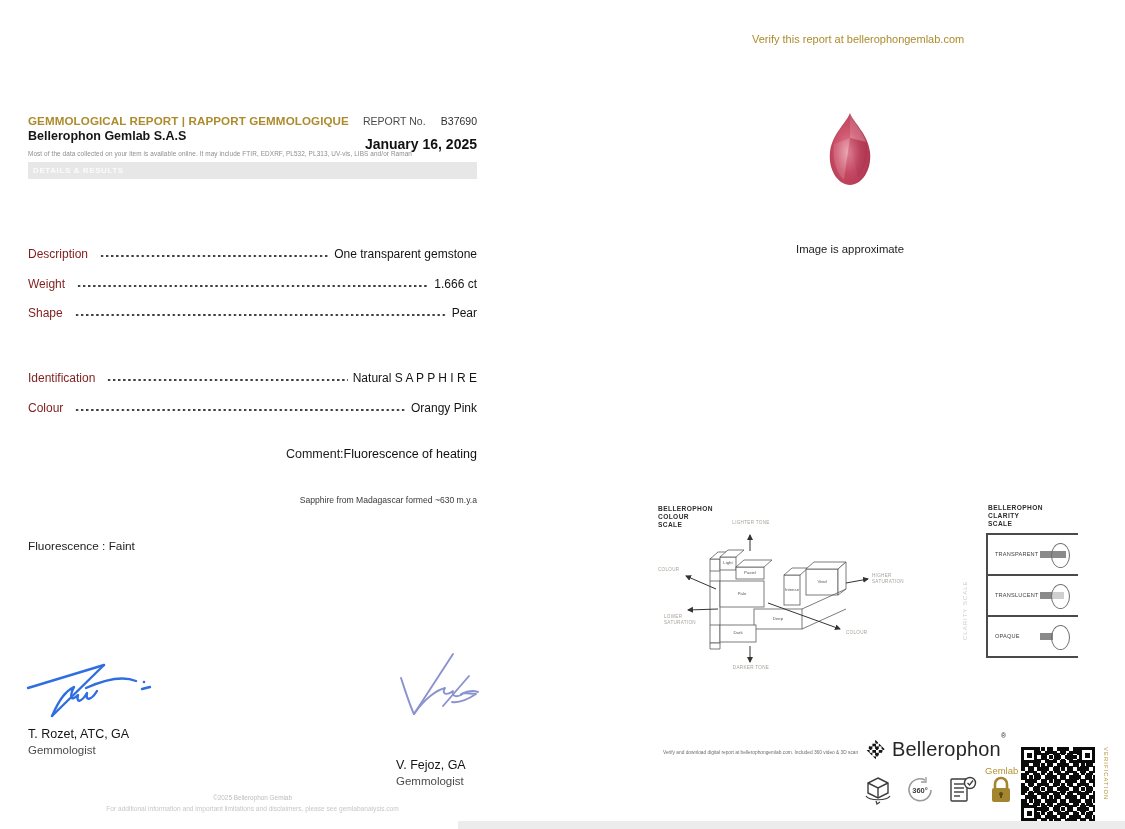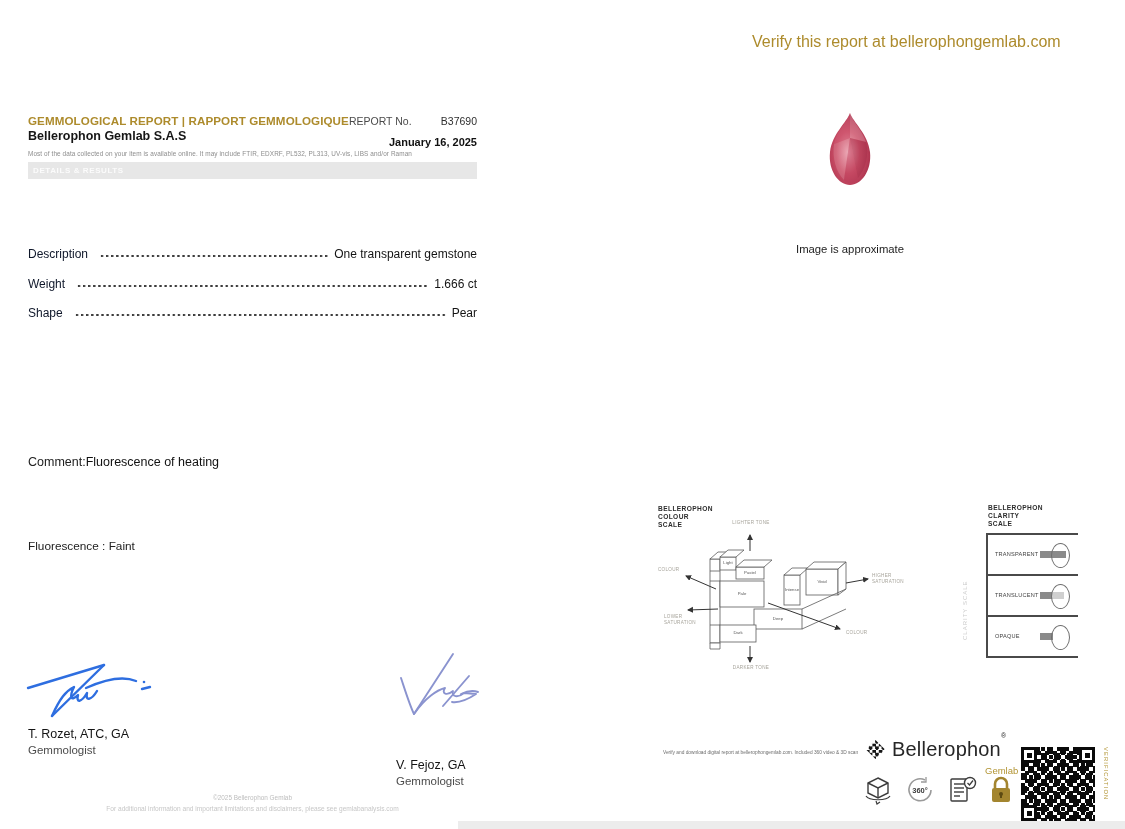--- a/index.html
+++ b/index.html
@@ -1,46 +1,46 @@
 <!DOCTYPE html>
 <html><head>
 <meta charset="utf-8">
 <style>
   html,body{margin:0;padding:0;background:#fff;}
   #page{position:relative;width:1125px;height:829px;background:#ffffff;overflow:hidden;
         font-family:"Liberation Sans", sans-serif;color:#1e1e1e;}
   .abs{position:absolute;}
 
   
-  .verify-link{top:33px;left:752px;font-size:16px;color:#ad8b2c;}
+  .verify-link{top:33px;left:752px;font-size:11px;color:#ad8b2c;}
 
   
   .hdr{left:28px;top:114px;width:449px;}
   .hdr-row1{display:flex;align-items:flex-end;}
   .hdr-title{font-weight:bold;font-size:11.6px;color:#ad8b2c;letter-spacing:.1px;}
-  .hdr-repno-label{font-size:10.5px;color:#4a4a4a;white-space:nowrap;}
+  .hdr-repno-label{font-size:10.5px;color:#4a4a4a;margin-left:14px;white-space:nowrap;}
   .hdr-repno{font-size:10.5px;color:#2f2f2f;margin-left:auto;}
   .hdr-company{font-weight:bold;font-size:12.5px;color:#161616;margin-top:2px;}
   .hdr-address{font-weight:bold;font-size:12.5px;color:#161616;margin-top:1px;}
-  .hdr-date{position:absolute;right:0;top:22px;font-weight:bold;font-size:11px;color:#111;}
+  .hdr-date{position:absolute;right:0;top:22px;font-weight:bold;font-size:14px;color:#111;}
   .hdr-note{margin-top:7px;font-size:6.4px;color:#8d8d8d;letter-spacing:.1px;}
   .banner{margin-top:5px;background:#e7e7e7;height:17px;display:flex;align-items:center;
           padding-left:5px;font-size:8px;font-weight:bold;color:#fbfbfb;letter-spacing:.6px;}
 
   
   .fields{left:28px;width:449px;}
   .fg1{top:237px;} .fg2{top:361px;}
   .frow{display:flex;align-items:flex-end;height:29.4px;padding-bottom:5px;box-sizing:border-box;}
-  .flabel{font-size:12px;color:#0f172a;white-space:nowrap;}
+  .flabel{font-size:12px;color:#7f1d1d;white-space:nowrap;}
   .fvalue{font-size:12px;color:#141414;white-space:nowrap;}
   .dots{flex:1;height:4px;margin:0 5px 3px 12px;
         background:radial-gradient(circle at 2px 2px,#3c3c3c 1.02px,transparent 1.35px) repeat-x;
         background-size:5.1px 4px;}
 
-  .kvrow{left:28px;width:449px;display:flex;justify-content:flex-start;align-items:baseline;margin-top:8px;}
+  .kvrow{left:28px;width:449px;display:flex;justify-content:flex-end;align-items:baseline;}
   .kv-label{font-size:12.5px;color:#222;}
   .kv-value{font-size:12.5px;color:#111;}
   .origin-note{left:28px;width:449px;top:495px;text-align:right;font-size:8.6px;color:#3a3a3a;}
   .fluo{left:28px;top:539px;font-size:11.8px;color:#222;}
 
   
   .sig-name{font-weight:normal;font-size:12.5px;color:#141414;}
   .sig-role{font-size:11.5px;color:#4b4b4b;margin-top:3px;}
   .sigblock-l{left:28px;top:727px;}
   .sigblock-r{left:396px;top:758px;width:90px;text-align:left;}
@@ -131,25 +131,38 @@
       <span class="dots"></span>
       <span class="fvalue">1.666 ct</span>
     </div>
     <div class="frow">
       <span class="flabel">Shape</span>
       <span class="dots"></span>
       <span class="fvalue">Pear</span>
     </div>
   </div>
 
+  <div class="abs fields fg2">
+    <div class="frow">
+      <span class="flabel">Identification</span>
+      <span class="dots"></span>
+      <span class="fvalue">Natural S A P P H I R E</span>
+    </div>
+    <div class="frow">
+      <span class="flabel">Colour</span>
+      <span class="dots"></span>
+      <span class="fvalue">Orangy Pink</span>
+    </div>
+  </div>
 
   <div class="abs kvrow" style="top:447px;">
     <span class="kv-label">Comment:</span>
     <span class="kv-value">Fluorescence of heating</span>
   </div>
+  <div class="abs origin-note">Sapphire from Madagascar formed ~630 m.y.a</div>
   <div class="abs fluo">Fluorescence : Faint</div>
 
   <svg class="abs" style="left:24px;top:658px;" width="140" height="66" viewBox="0 0 140 66">
     <g fill="none" stroke="#2e6ee0" stroke-width="2.4" stroke-linecap="round" stroke-linejoin="round">
       <path d="M4,30 L80,7"></path>
       <path d="M80,7 L28,58"></path>
       <path d="M28,58 C36,40 42,33 50,29 C45,39 47,44 54,37 C52,45 57,45 63,35 C61,43 67,43 73,33"></path>
       <path d="M62,30 C82,21 100,18 112,23"></path>
       <path d="M118,31 L126,29"></path>
       <circle cx="120" cy="24" r="1.3" fill="#2e6ee0" stroke="none"></circle>

